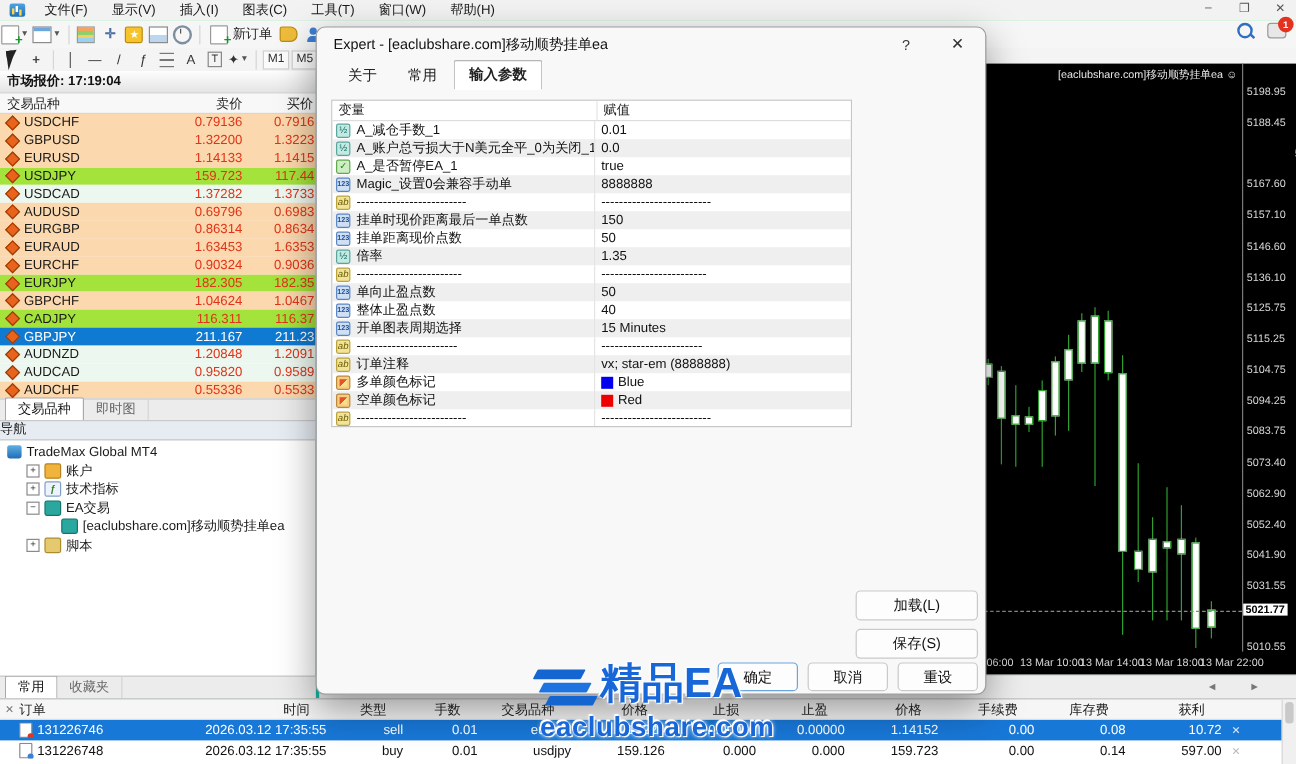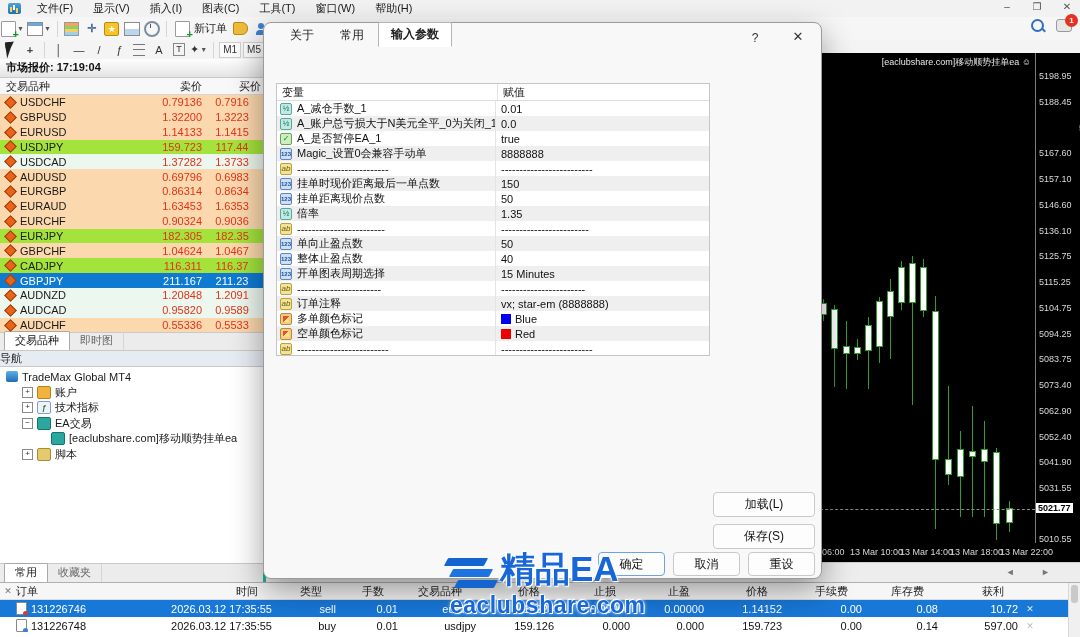--- a/index.html
+++ b/index.html
@@ -46,21 +46,21 @@
   .leftpanel{position:absolute;left:0;top:59px;width:263px;height:523px;background:#fff;border-right:3px solid #14b8a6;}
   .mw-title{height:16px;background:linear-gradient(#fefefe,#e4e4e4);border-bottom:1px solid #c9c9c9;font-size:11px;font-weight:bold;color:#111;padding:1px 6px;}
   .mw-head{height:16px;display:flex;align-items:center;font-size:11px;color:#222;background:#f8f8f8;border-bottom:1px solid #d6d6d6;}
   .mw-head .c1{flex:0 0 110px;padding-left:6px;}
   .mw-head .c2{flex:0 0 86px;text-align:right;}
   .mw-head .c3{flex:1;text-align:right;padding-right:2px;}
   .mw-rows{height:237px;overflow:hidden;}
   .mw-row{height:14.85px;display:flex;align-items:center;font-size:11px;color:#1a1a1a;}
   .mw-row .sym{flex:0 0 110px;display:flex;align-items:center;gap:5px;padding-left:6px;}
   .mw-row .bid{flex:0 0 86px;text-align:right;color:#e03418;}
-  .mw-row .ask{flex:1;text-align:center;color:#e03418;padding-right:1px;}
+  .mw-row .ask{flex:1;text-align:right;color:#e03418;padding-right:1px;}
   .bg-peach{background:#fbd8ae;}
   .bg-pale{background:#ecf7ef;}
   .bg-green{background:#a3e33c;}
   .bg-blue{background:#0f7ad2;color:#fff!important;}
   .bg-blue .bid,.bg-blue .ask{color:#fff;}
   .diamond{width:7px;height:7px;background:#e8641c;border:1px solid #9c3c05;transform:rotate(45deg);flex:0 0 7px;}
   .mw-tabs{height:17px;display:flex;align-items:flex-end;background:#ececec;border-top:1px solid #c9c9c9;font-size:11px;}
   .tabbtn{padding:1px 10px 2px;color:#666;border-right:1px solid #d5d5d5;}
   .tabbtn.active{background:#fff;border:1px solid #a9a9a9;border-bottom:none;color:#111;margin-left:4px;border-radius:2px 2px 0 0;}
   .nav-title{height:15px;background:#e7ecf3;border-bottom:1px solid #c9c9c9;border-top:1px solid #c9c9c9;font-size:11px;color:#222;padding:0 0;line-height:15px;}
@@ -551,20 +551,21 @@
           <div class="tcell tright" style="flex: 0 0 80px;">0.00</div>
           <div class="tcell tright" style="flex: 0 0 76px;">0.14</div>
           <div class="tcell tright" style="flex: 0 0 80px;">597.00</div>
           <div class="rowx" style="flex: 0 0 24px;">✕</div>
         </div>
       </div>
     <div class="vscroll"></div>
   </div>
 
   <div class="dialog">
+    <div class="dlg-title">Expert - [eaclubshare.com]移动顺势挂单ea</div>
     <div class="dlg-help">?</div>
     <div class="dlg-close">✕</div>
     <div class="dlg-tabs" id="dlg-tabs">
         <div class="dtab">关于</div>
         <div class="dtab">常用</div>
         <div class="dtab active">输入参数</div>
       </div>
     <div class="ptable">
       <div class="phead">
         <div class="pn">变量</div>

